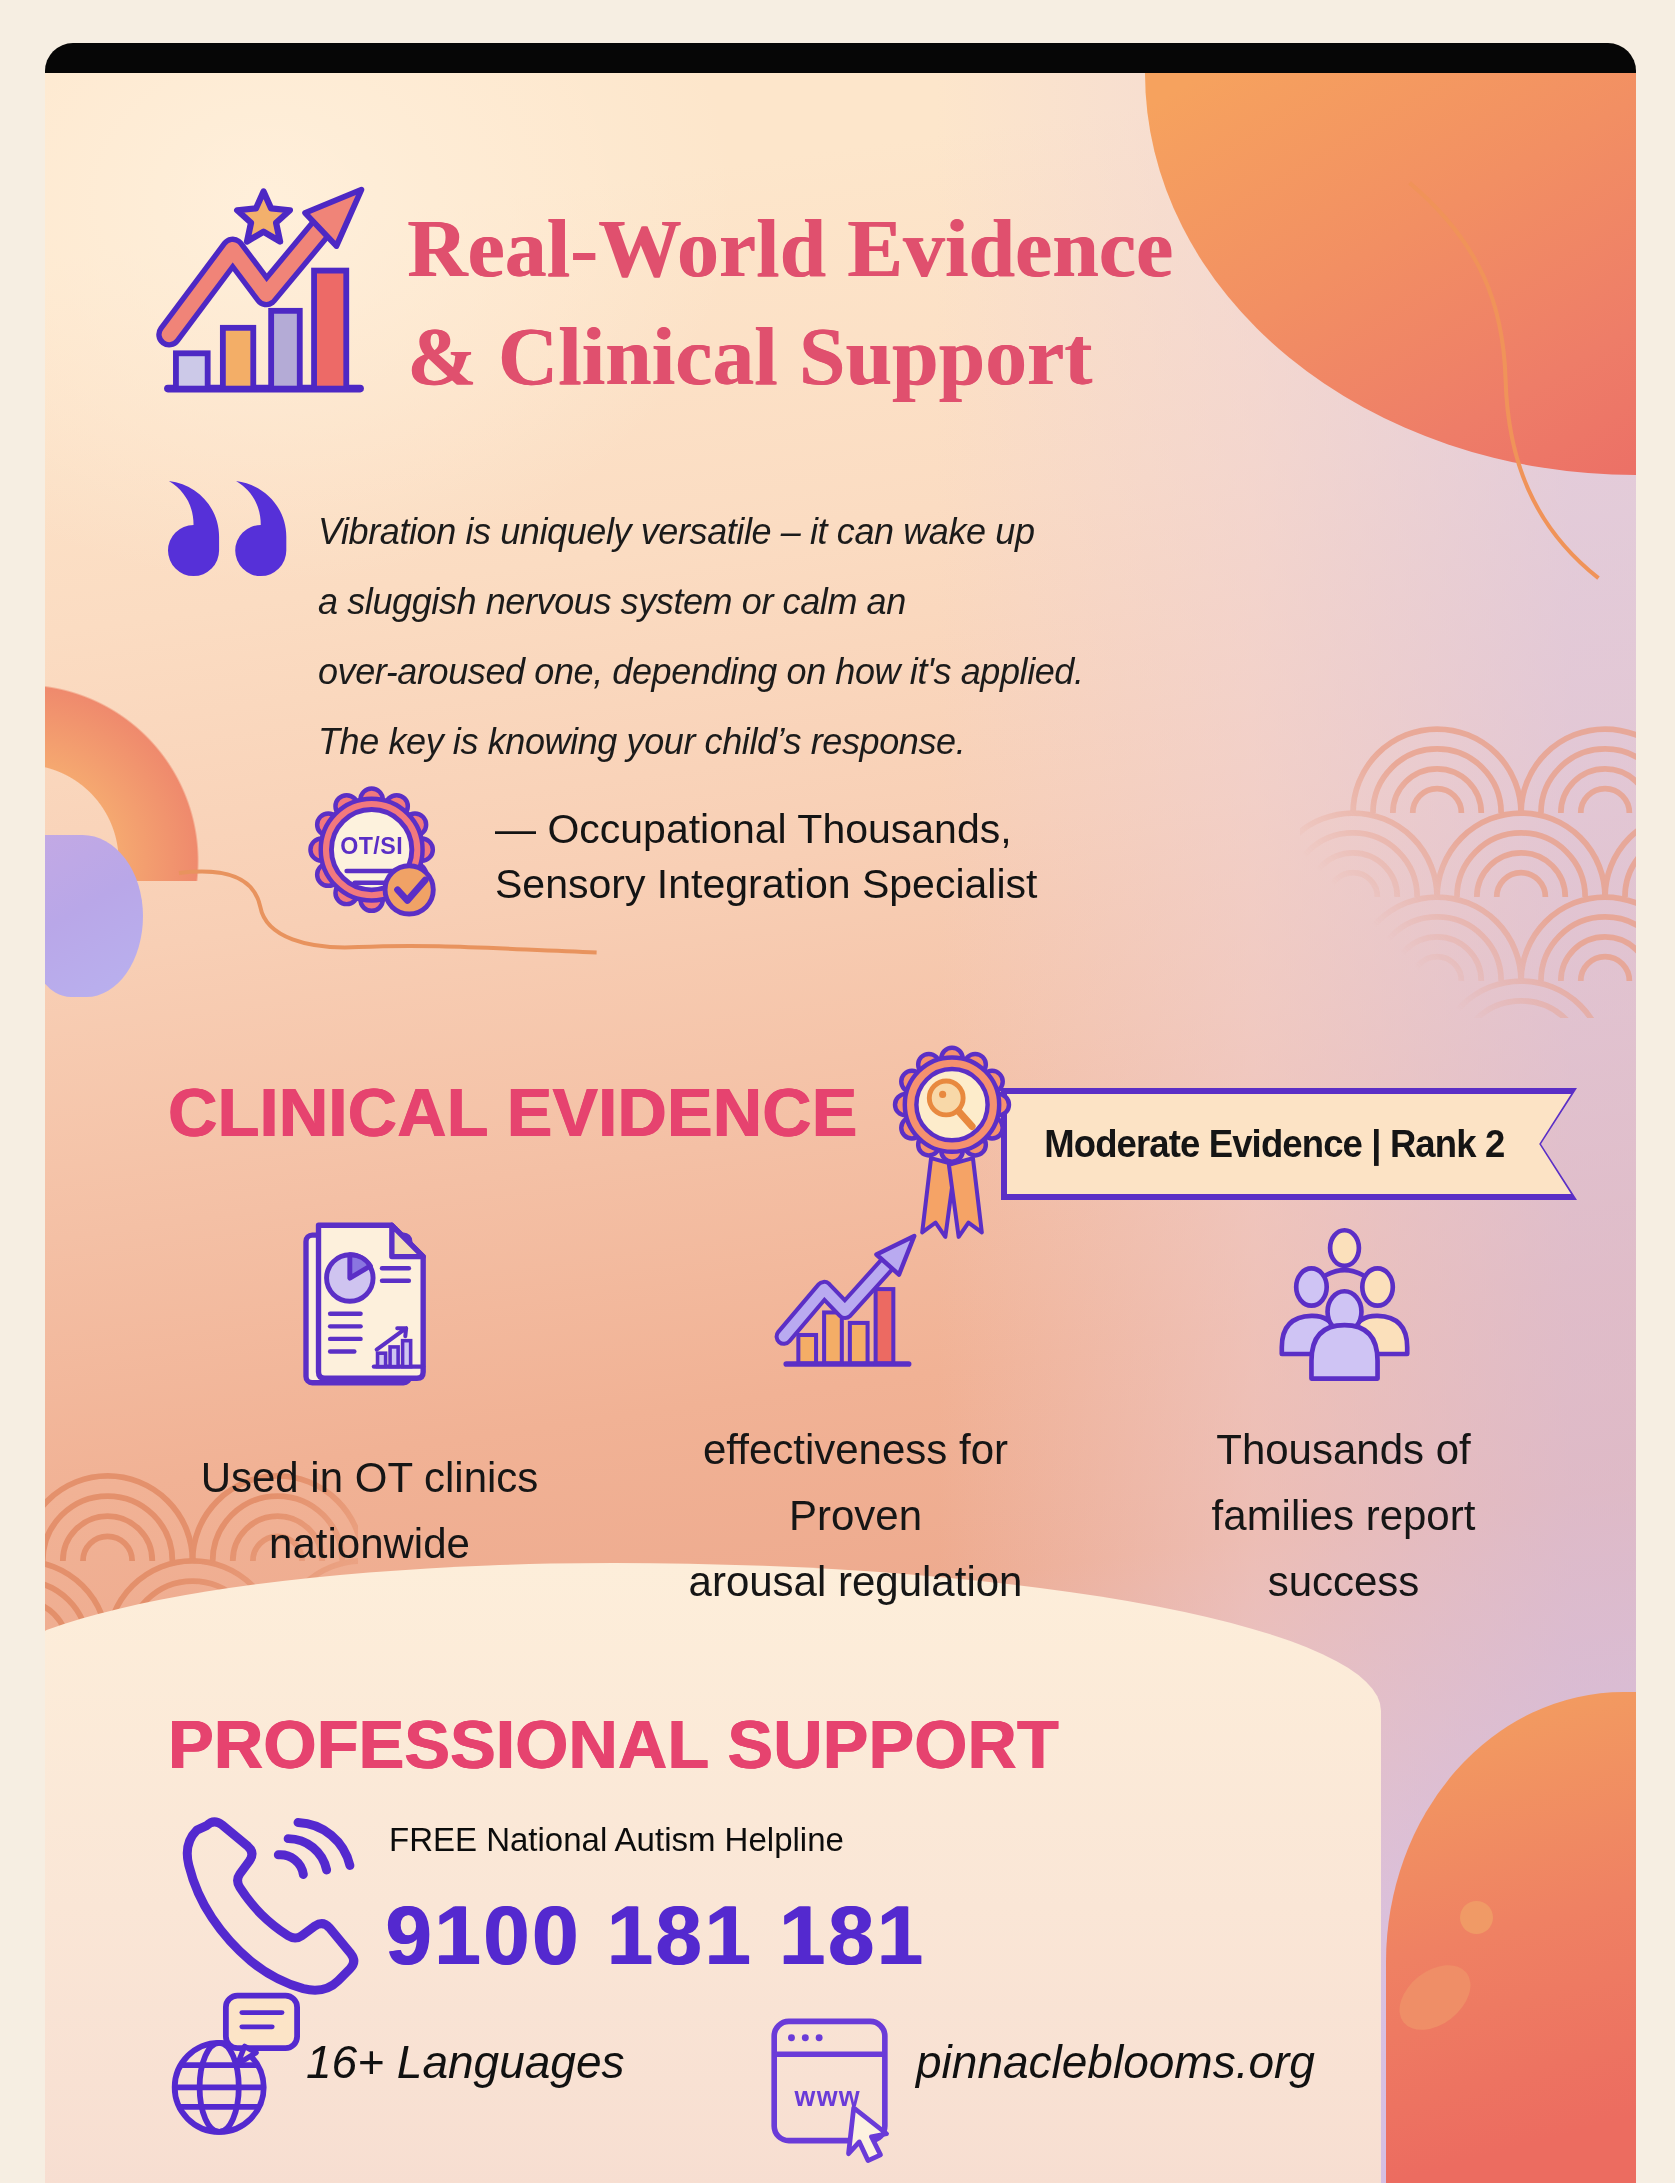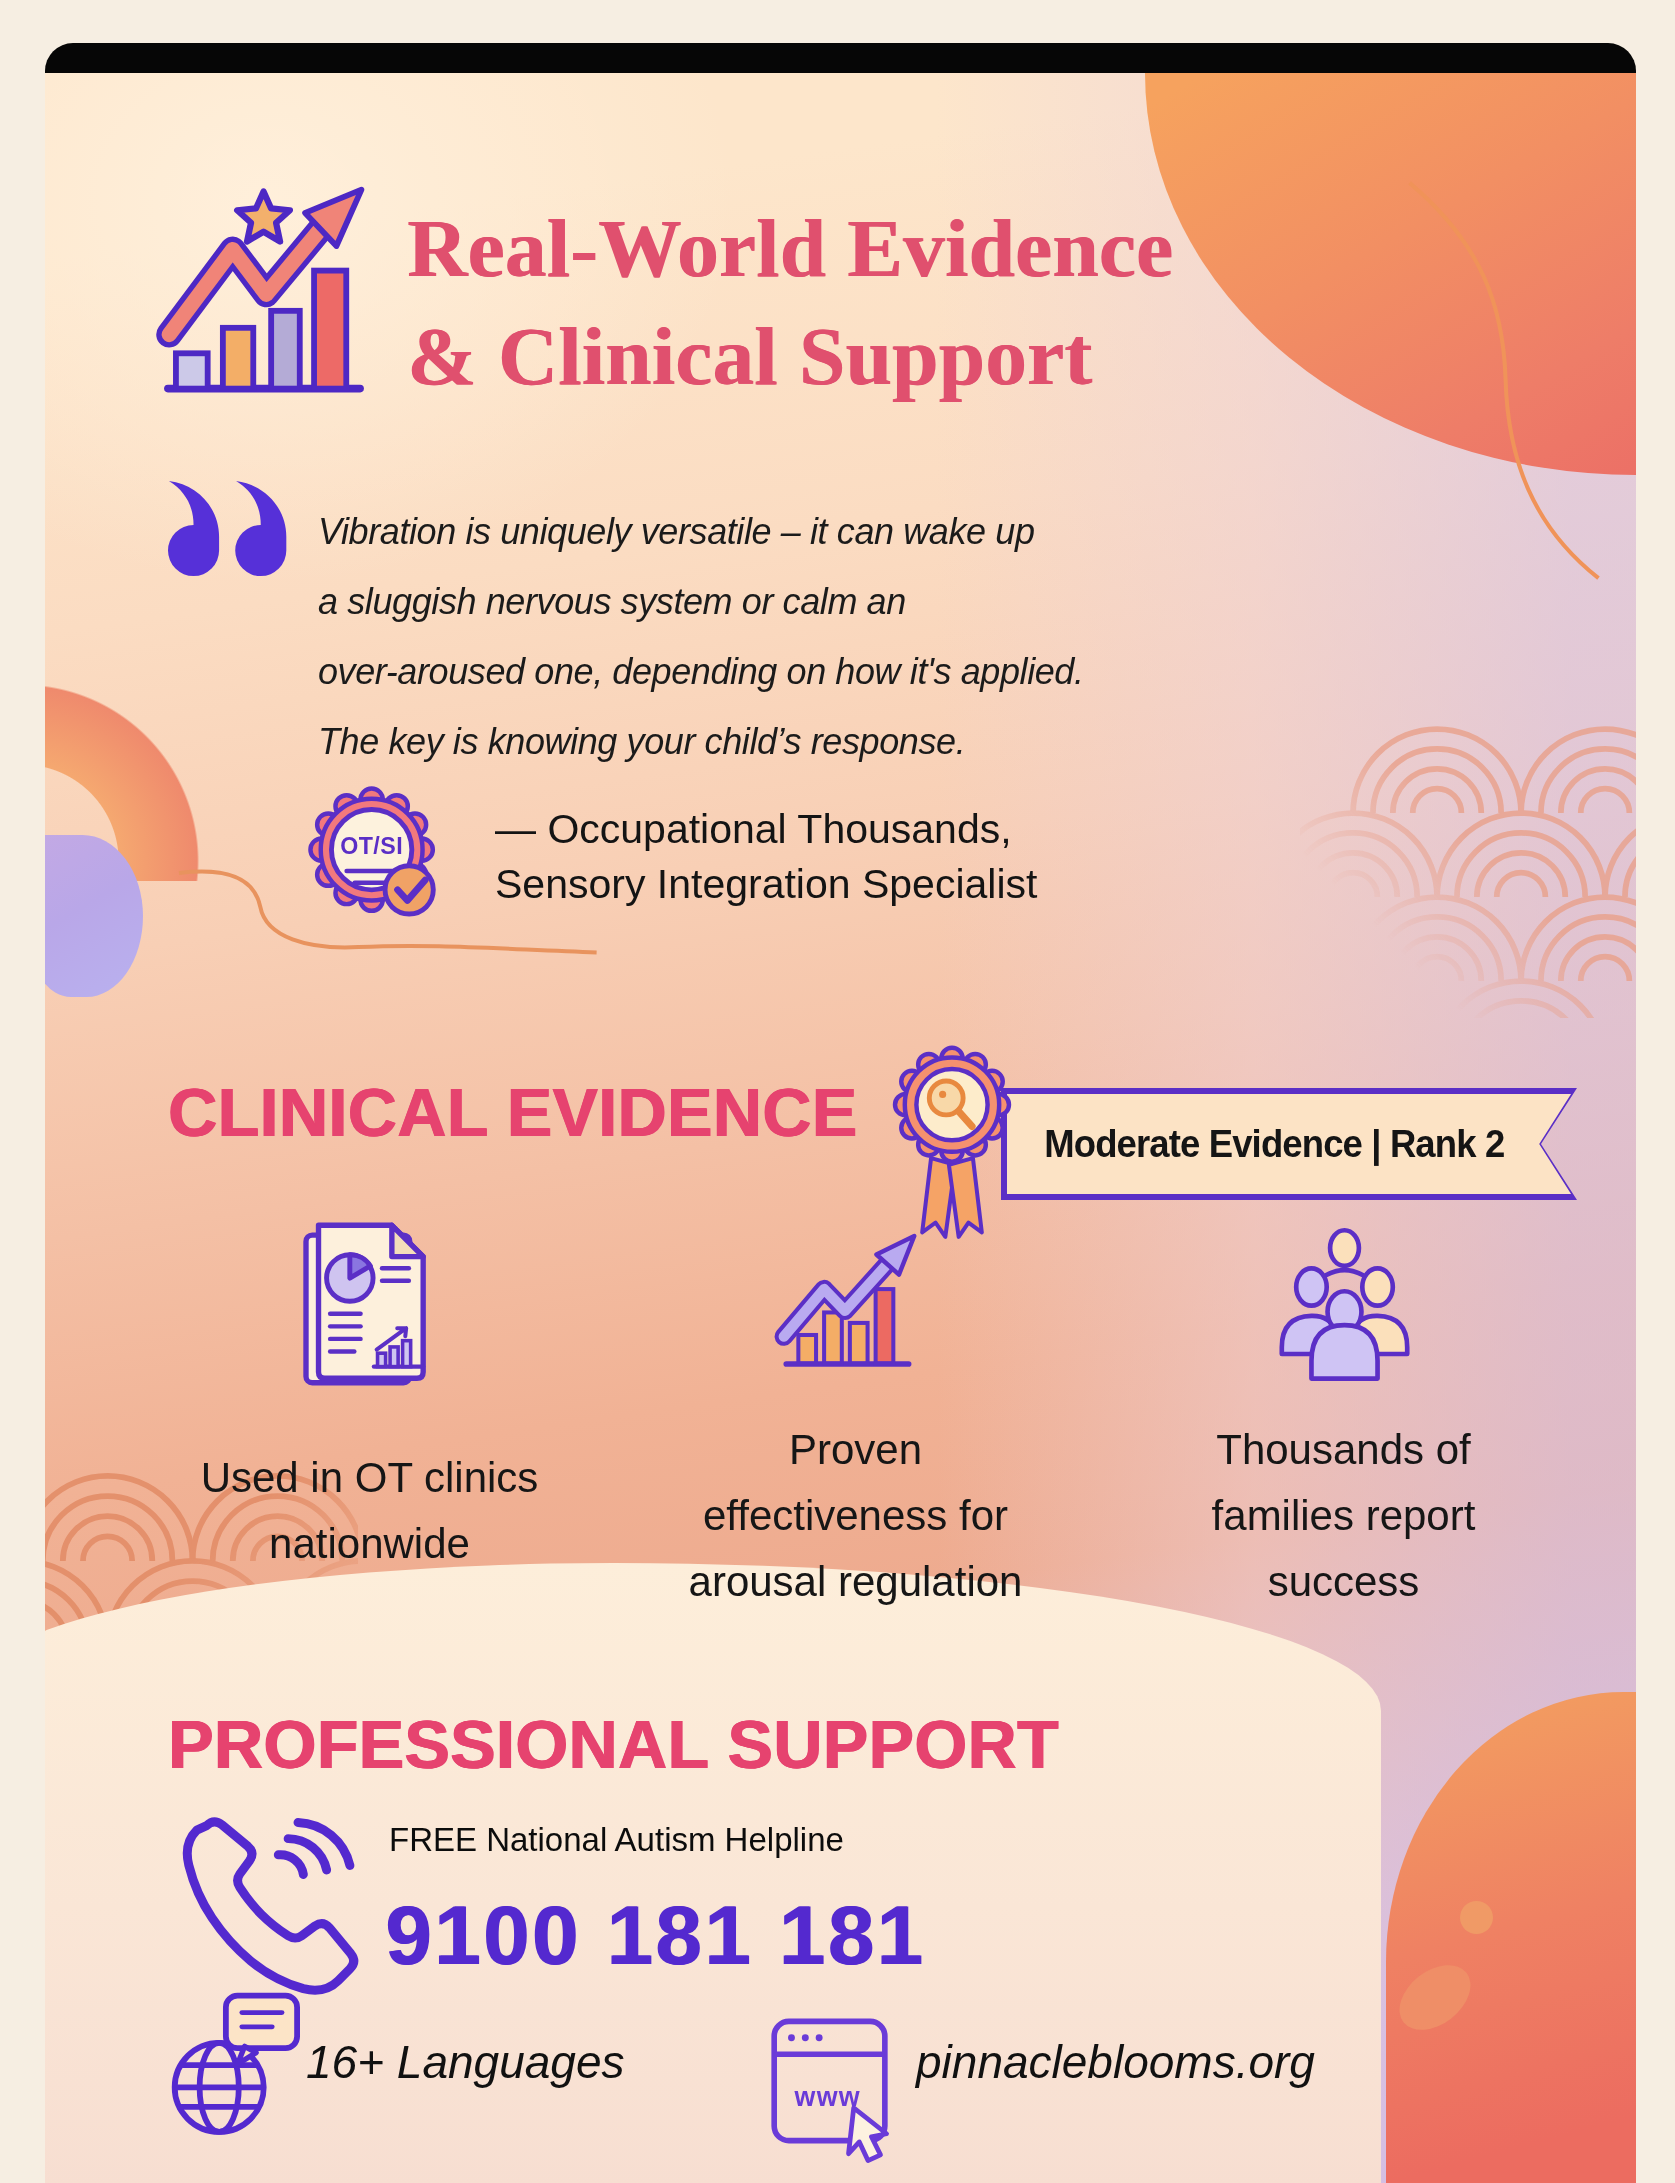--- a/index.html
+++ b/index.html
@@ -282,22 +282,22 @@
       <path d="M338 308 v-16 q0 -72 -70 -74 q-44 -1 -58 36 v54 z" fill="#fbe0bb" stroke="#5b2fc6" stroke-width="11" stroke-linejoin="round"></path>
       <ellipse cx="190" cy="208" rx="40" ry="48" fill="#cfc4f4" stroke="#5b2fc6" stroke-width="11"></ellipse>
       <path d="M112 366 v-42 q0 -84 78 -84 q78 0 78 84 v42 z" fill="#cfc4f4" stroke="#5b2fc6" stroke-width="11" stroke-linejoin="round"></path>
     </svg>
 
     <div class="abs z caption cap1">
       <div>Used in OT clinics</div>
       <div>nationwide</div>
     </div>
     <div class="abs z caption cap2">
+      <div>effectiveness for</div>
       <div>Proven</div>
-      <div>effectiveness for</div>
       <div>arousal regulation</div>
     </div>
     <div class="abs z section-title support-title">PROFESSIONAL SUPPORT</div>
 
     <div class="abs z caption cap3">
       <div>Thousands of</div>
       <div>families report</div>
       <div>success</div>
     </div>
 

